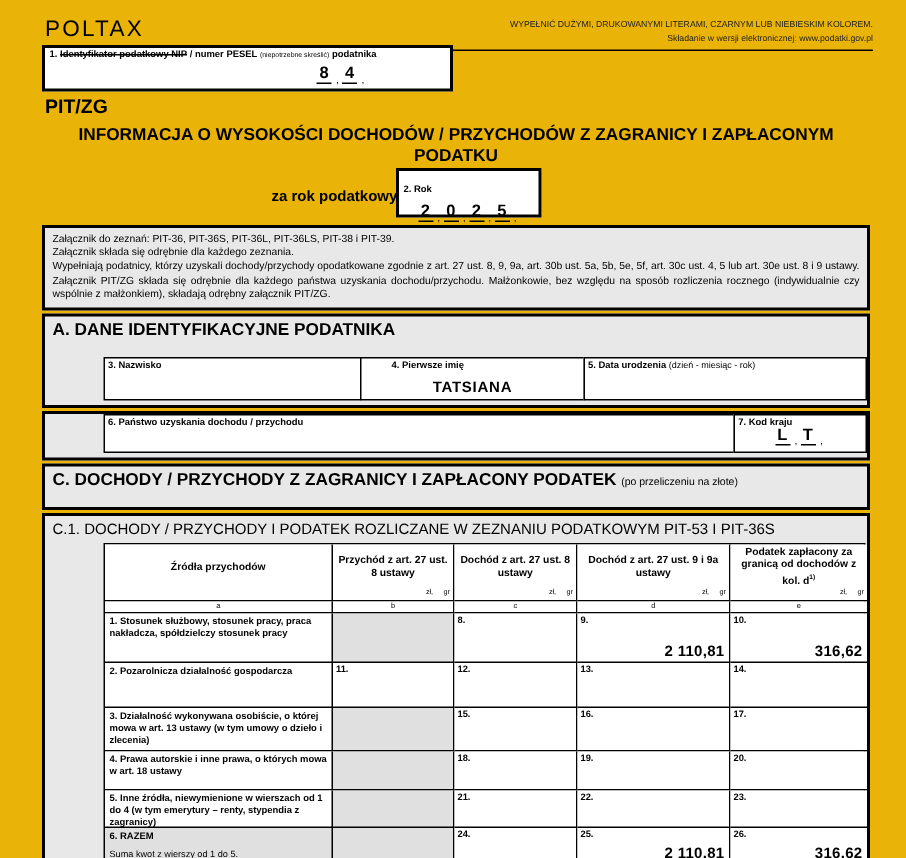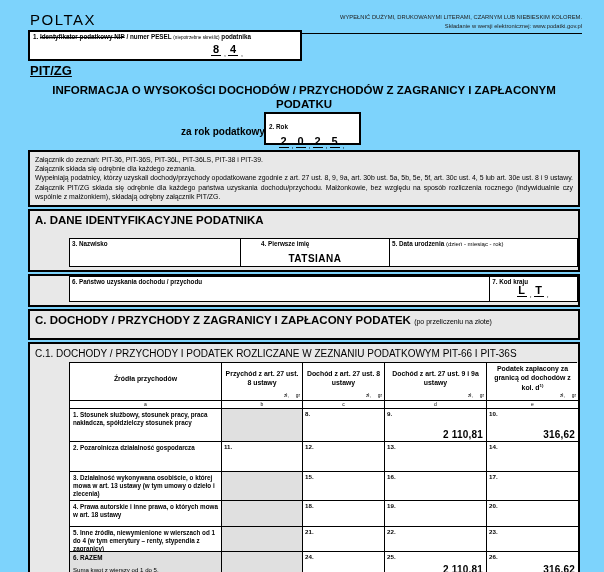--- a/index.html
+++ b/index.html
@@ -1,32 +1,32 @@
 <!DOCTYPE html>
 <html><head>
 <meta charset="utf-8">
 <style>
   html,body{margin:0;padding:0;background:#fff;}
-  .page{position:relative;width:604px;height:572px;background:#7dd3fc;overflow:hidden;
+  .page{position:relative;width:604px;height:572px;background:#eab308;overflow:hidden;
         font-family:"Liberation Sans",sans-serif;color:#000;}
 
   
   .brand{position:absolute;top:11px;left:30px;font-size:15px;letter-spacing:1.5px;}
   .top-right{position:absolute;top:13px;right:22px;width:312px;text-align:right;
              font-size:5.8px;line-height:1.55;border-bottom:1px solid #000;padding-bottom:2px;color:#222;}
 
   .nip-box{position:absolute;top:30px;left:28px;width:274px;height:31px;border:2px solid #000;
            box-sizing:border-box;background:#fff;padding:1px 3px;}
   .nip-label{font-size:6.3px;line-height:1.2;}
   .nip-label .b{font-weight:bold;}
   .nip-label .strike{font-weight:bold;text-decoration:line-through;}
   .nip-label .tiny{font-size:4.6px;}
   .nip-digits{margin-left:178px;margin-top:2px;}
 
-  .form-code{position:absolute;top:63px;left:30px;font-size:13px;font-weight:bold;text-decoration:underline;}
+  .form-code{position:absolute;top:63px;left:30px;font-size:13px;font-weight:bold;}
   .main-title{position:absolute;top:84px;left:34px;width:540px;text-align:center;
               font-size:11.5px;font-weight:bold;line-height:1.2;}
 
   .year-prefix{position:absolute;top:126px;left:181px;font-size:10px;font-weight:bold;}
   .year-box{position:absolute;top:112px;left:264px;width:97px;height:33px;border:2px solid #000;
             box-sizing:border-box;background:#fff;padding:1px 3px;}
   .year-box .flabel{font-size:6.3px;font-weight:bold;}
   .year-digits{display:flex;justify-content:center;margin-top:2px;}
 
   
@@ -161,21 +161,21 @@
     </div>
 
     <div class="sectionbox">
       <div class="sec-header">
         <span>C. DOCHODY / PRZYCHODY Z ZAGRANICY I ZAPŁACONY PODATEK</span>
         <span class="sec-note">(po przeliczeniu na złote)</span>
       </div>
     </div>
 
     <div class="sectionbox">
-      <div class="c1-header">C.1. DOCHODY / PRZYCHODY I PODATEK ROZLICZANE W ZEZNANIU PODATKOWYM PIT-66 I PIT-36S</div>
+      <div class="c1-header">C.1. DOCHODY / PRZYCHODY I PODATEK ROZLICZANE W ZEZNANIU PODATKOWYM PIT-53 I PIT-36S</div>
 
       <div class="grid">
 
         <div class="grow hr">
           <div class="cell ca hc">Źródła przychodów</div>
           <div class="cell cb hc">
             <span>Przychód z art. 27 ust. 8 ustawy</span>
             <span class="unit">
                 <span>zł,</span>
                 <span>gr</span>

